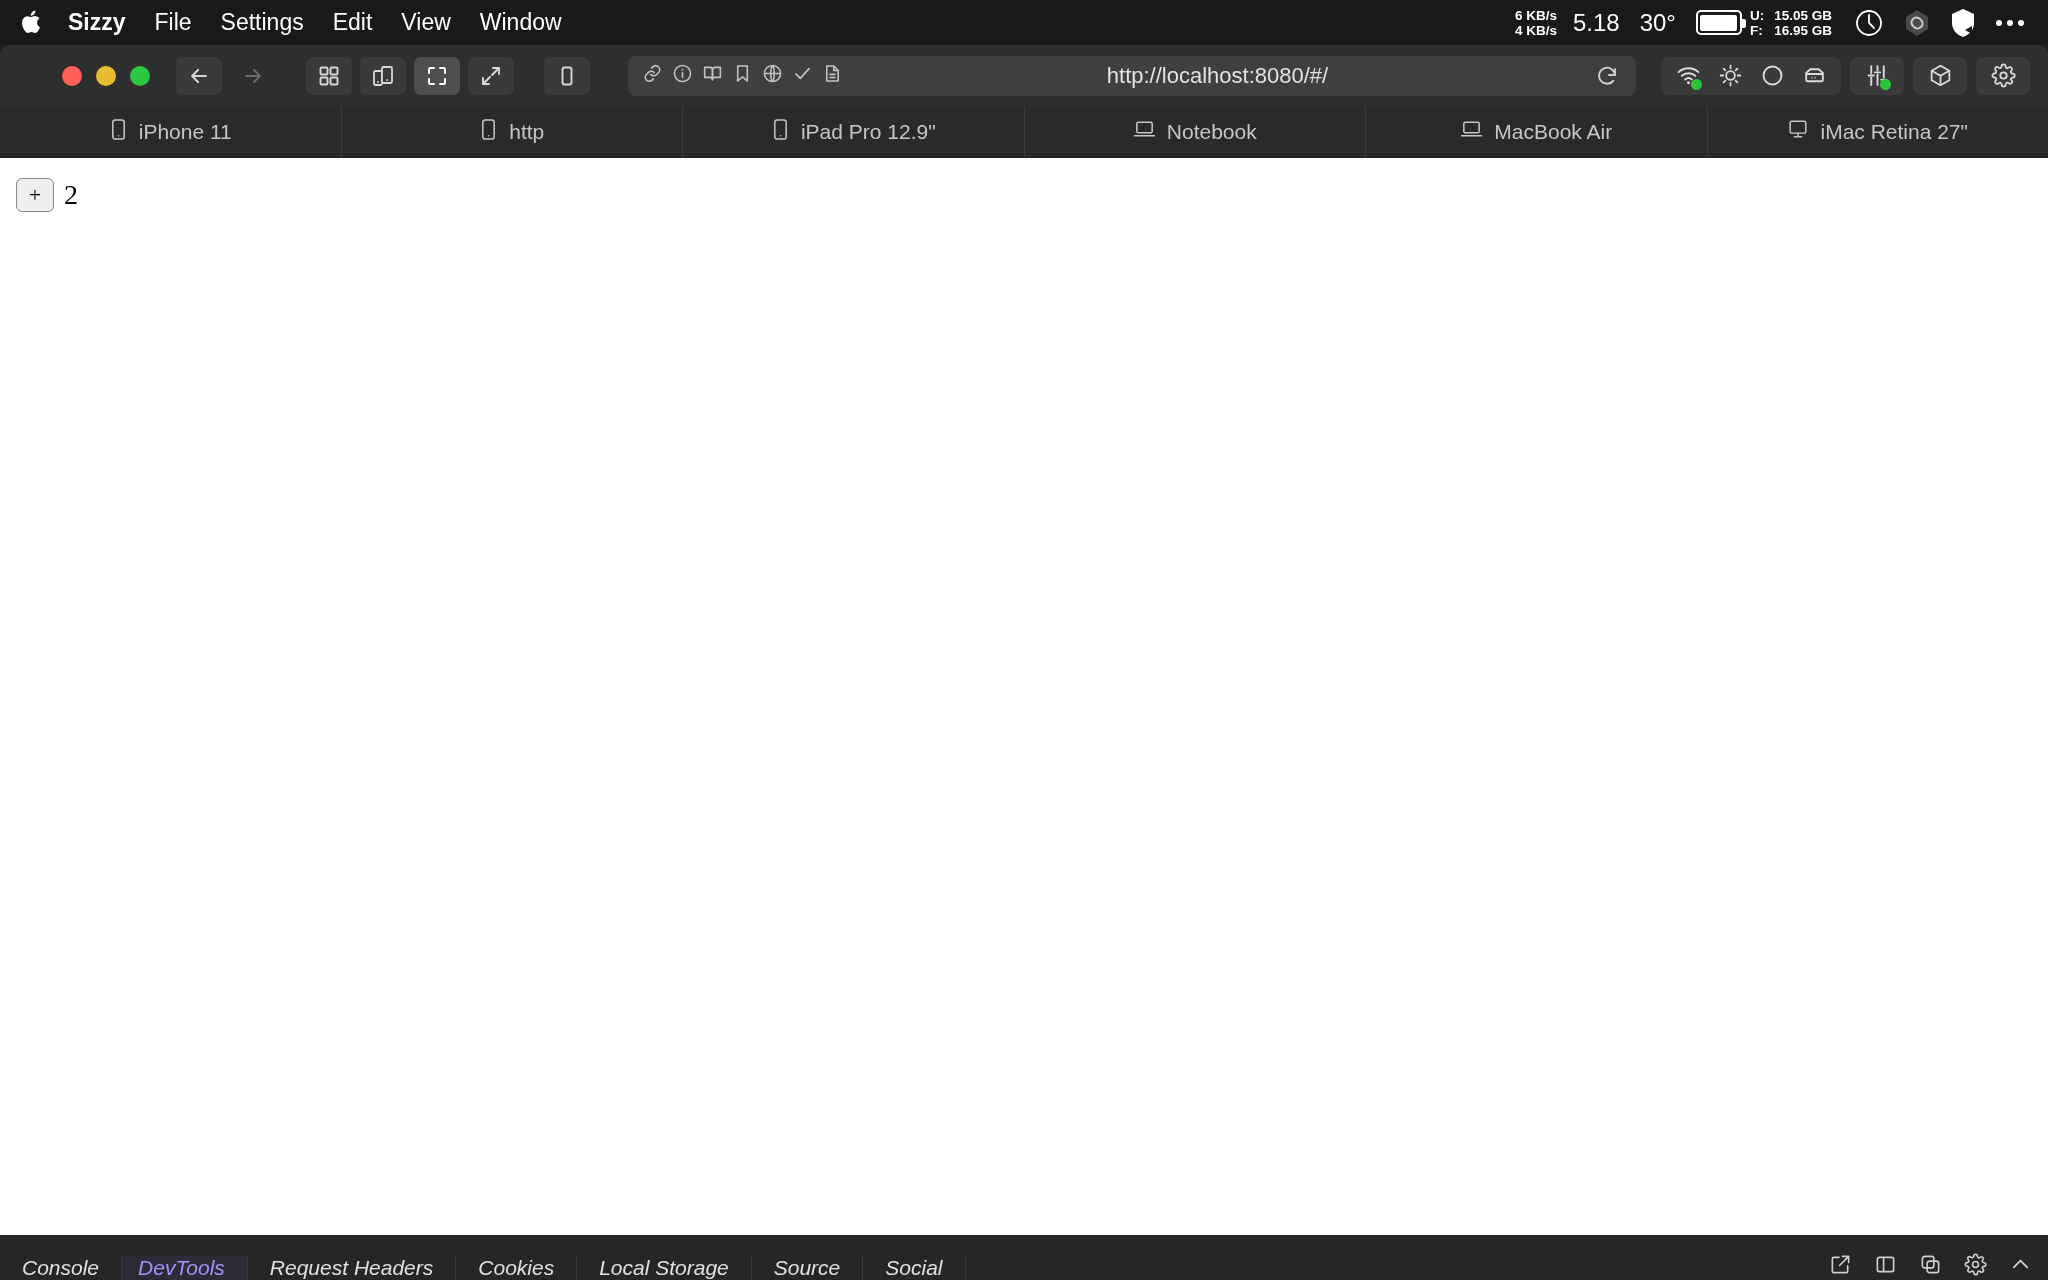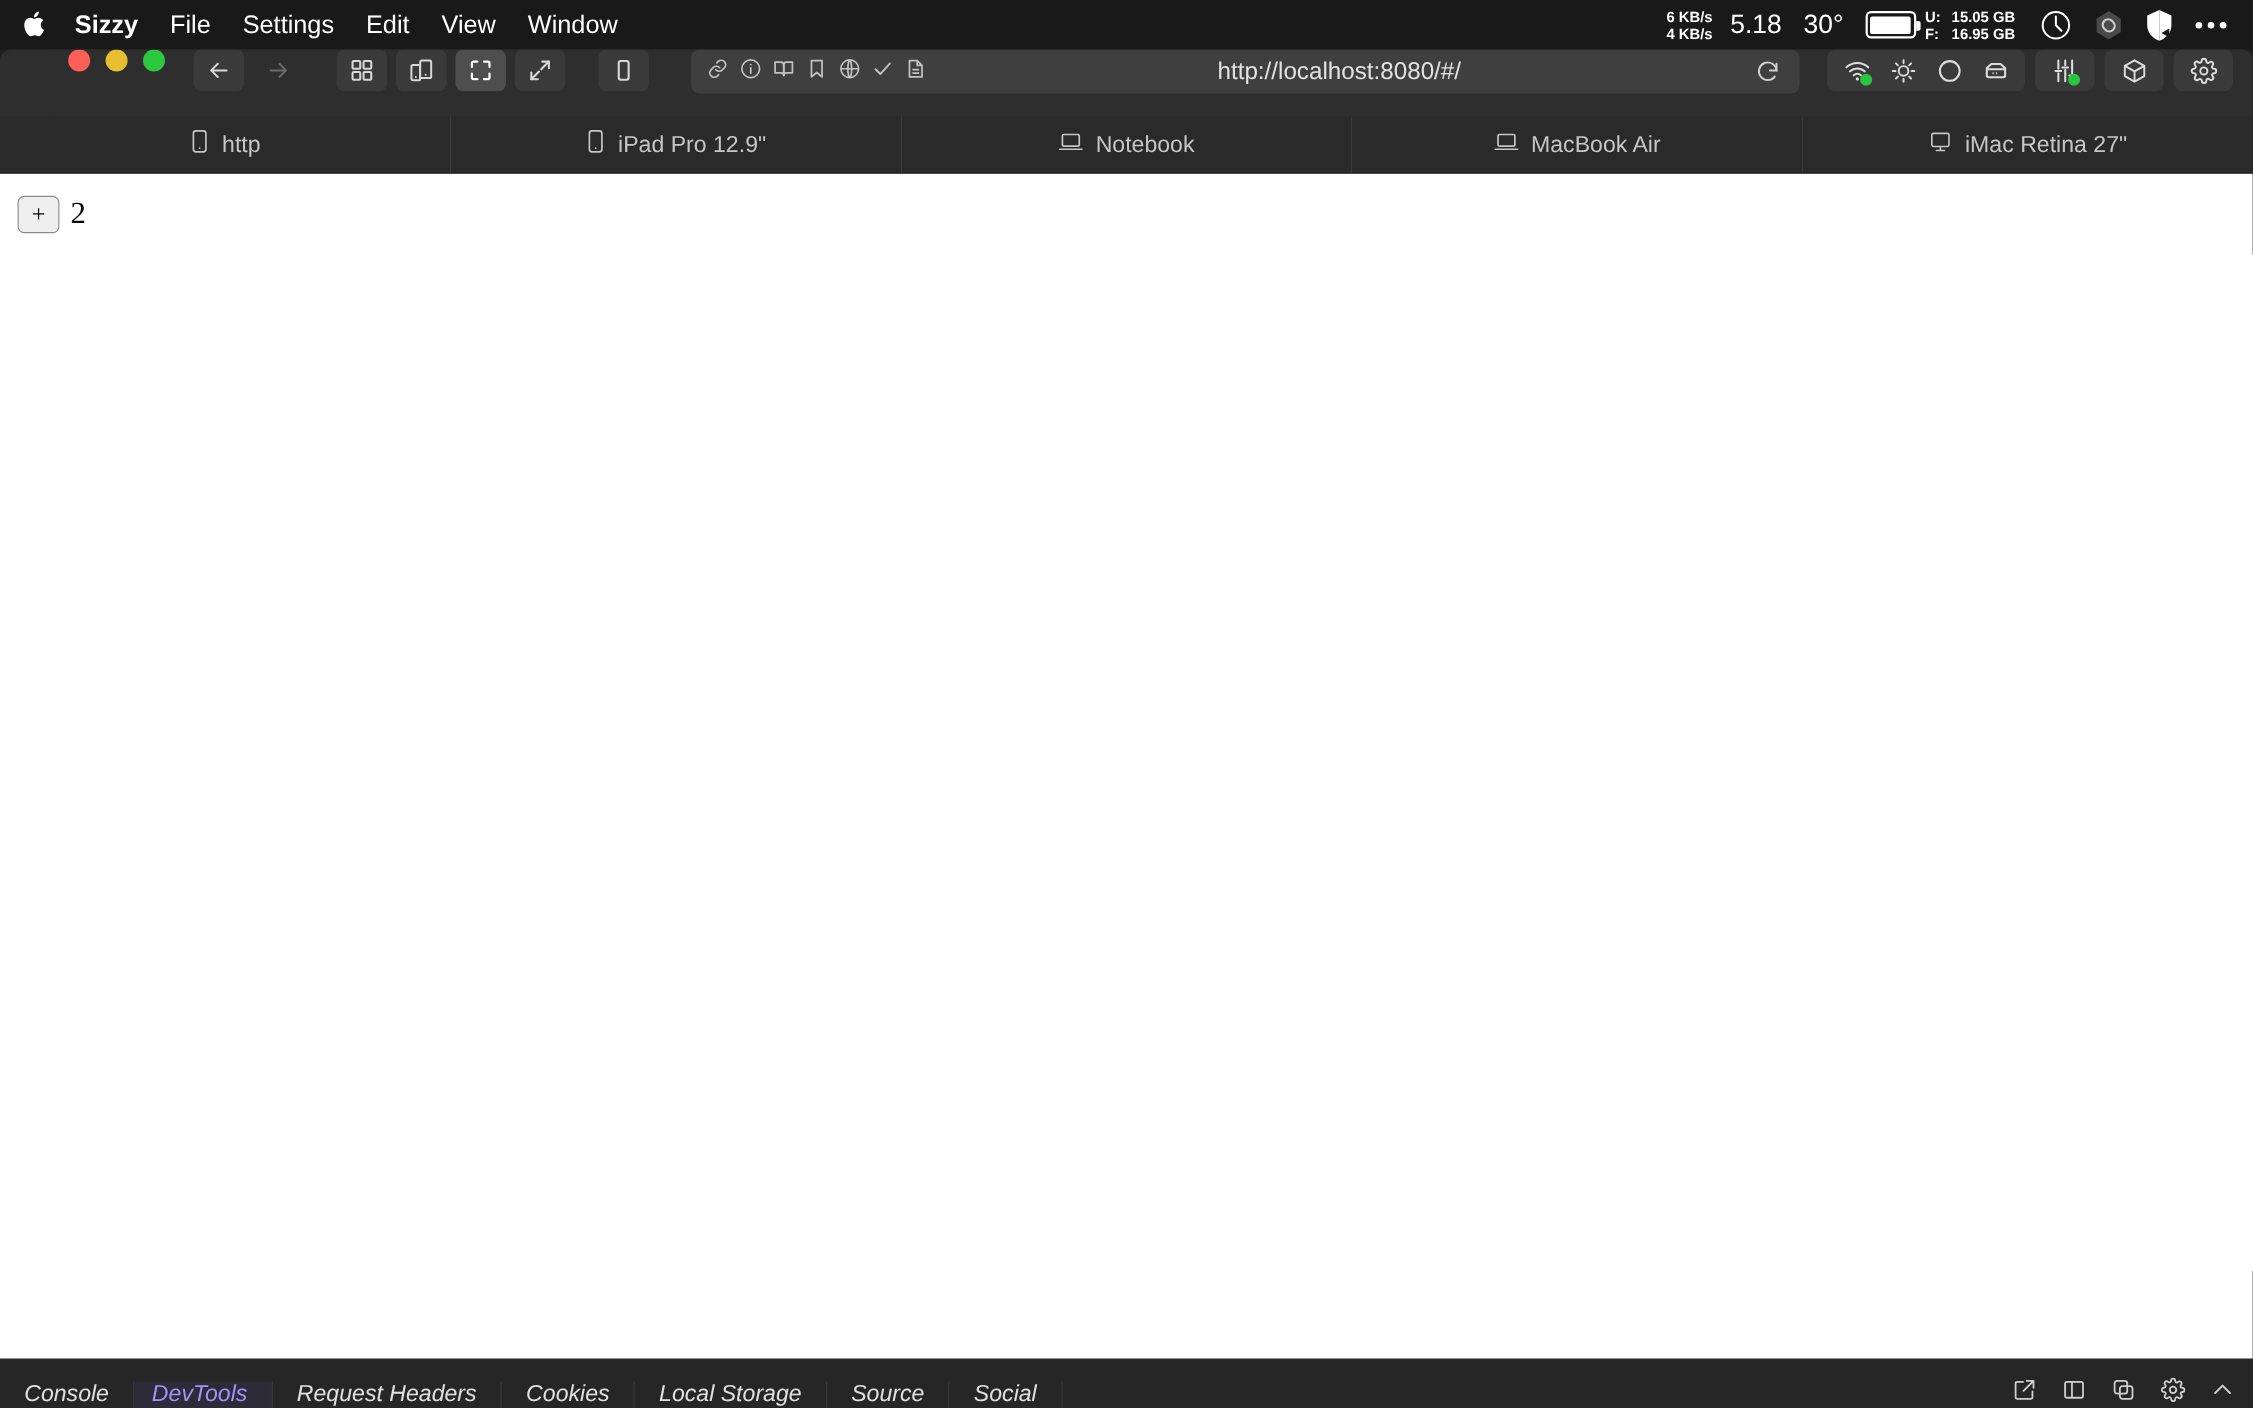--- a/index.html
+++ b/index.html
@@ -43,21 +43,21 @@
   .window {
     position: absolute; top: 45px; left: 0; right: 0; bottom: 0;
     background: #2e2e2e;
     display: flex; flex-direction: column;
     border-radius: 10px 10px 0 0;
     overflow: hidden;
   }
 
   
   .toolbar {
-    height: 61px; display: flex; align-items: flex-start;
+    height: 61px; display: flex; align-items: center;
     padding: 0 18px; background: #2e2e2e; flex-shrink: 0; margin-left: 44px;
   }
   .lights { display: flex; align-items: center; gap: 14px; margin-right: 26px; }
   .light { width: 20px; height: 20px; border-radius: 50%; }
   .light.red { background: #ff5f57; }
   .light.yellow { background: #e8bd2f; }
   .light.green { background: #2bc840; }
 
   .tbtn {
     width: 46px; height: 38px; border-radius: 7px; background: #3a3a3a;
@@ -392,20 +392,29 @@
   </div>
 
   <div class="devicebar">
     <div class="device-tab">
       <span>
         <svg width="19" height="23" viewBox="0 0 20 24" fill="none" stroke="currentColor" stroke-width="1.6">
           <rect x="4" y="2" width="12" height="20" rx="2.5"></rect>
             <circle cx="10" cy="18.5" r="0.8" fill="currentColor" stroke="none"></circle>
         </svg>
       </span>
+      <span>iPhone 11</span>
+    </div>
+    <div class="device-tab">
+      <span>
+        <svg width="19" height="23" viewBox="0 0 20 24" fill="none" stroke="currentColor" stroke-width="1.6">
+          <rect x="4" y="2" width="12" height="20" rx="2.5"></rect>
+            <circle cx="10" cy="18.5" r="0.8" fill="currentColor" stroke="none"></circle>
+        </svg>
+      </span>
       <span>http</span>
     </div>
     <div class="device-tab">
       <span>
         <svg width="19" height="23" viewBox="0 0 20 24" fill="none" stroke="currentColor" stroke-width="1.6">
           <rect x="4" y="2" width="12" height="20" rx="2.5"></rect>
             <circle cx="10" cy="18.5" r="0.8" fill="currentColor" stroke="none"></circle>
         </svg>
       </span>
       <span>iPad Pro 12.9"</span>

